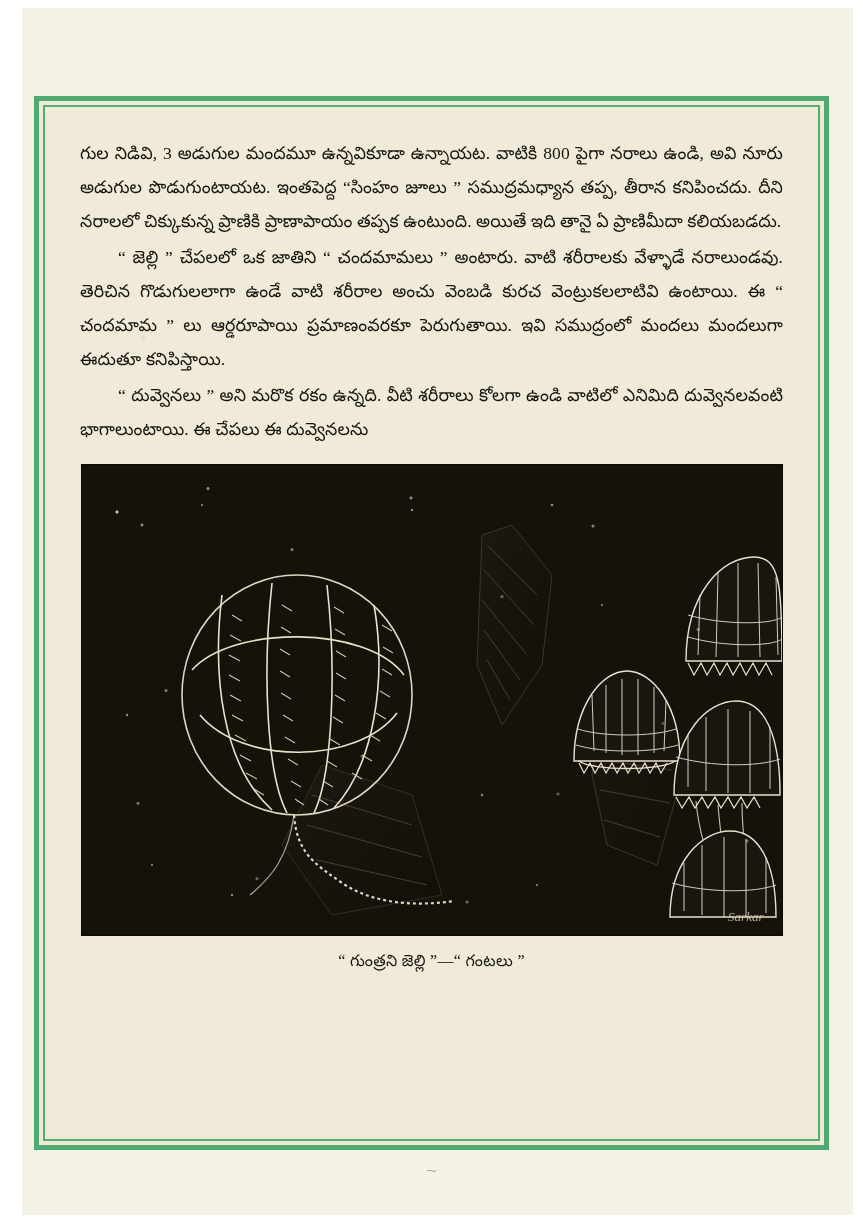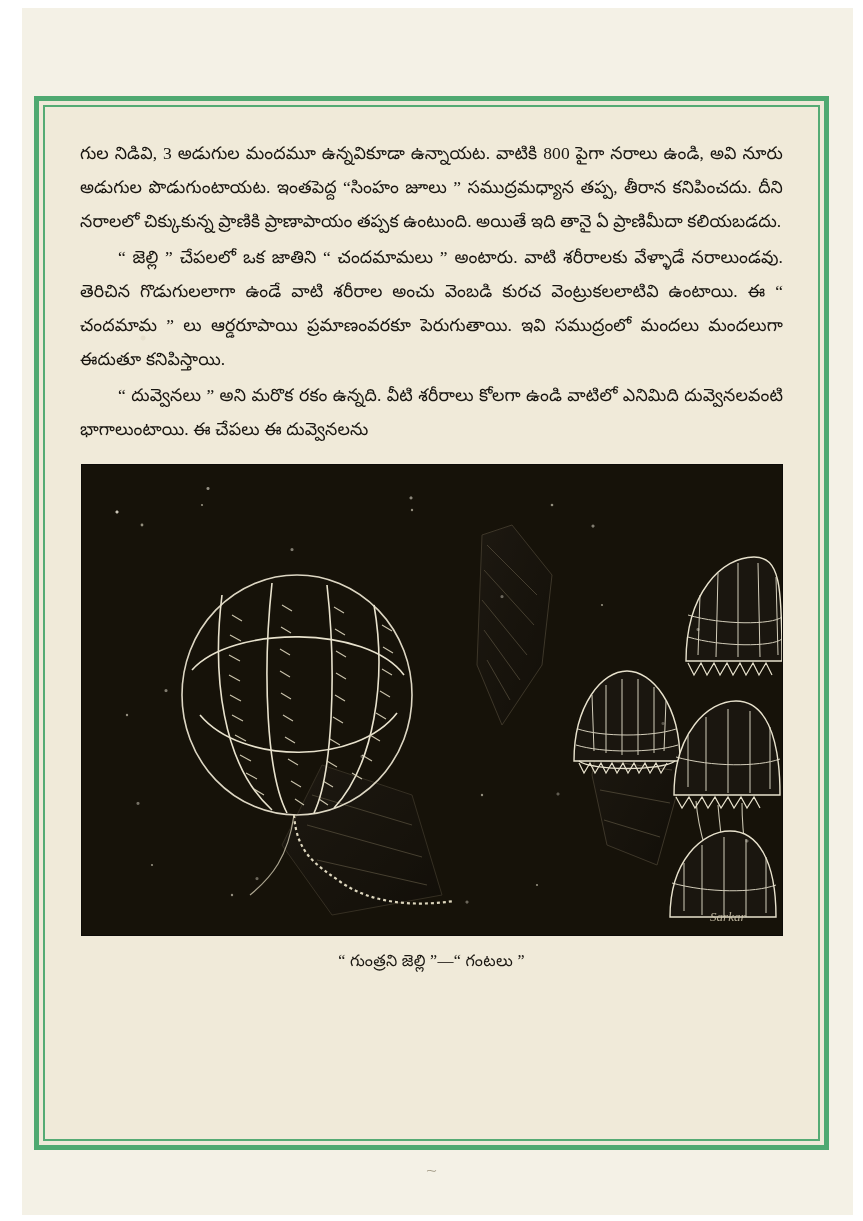--- a/index.html
+++ b/index.html
@@ -124,21 +124,21 @@
       radial-gradient(circle at 8% 72%, rgba(235,230,215,0.45) 0 1px, transparent 2px),
       radial-gradient(circle at 25% 88%, rgba(235,230,215,0.4) 0 1px, transparent 2px),
       radial-gradient(circle at 40% 62%, rgba(235,230,215,0.35) 0 1px, transparent 2px),
       radial-gradient(circle at 55% 93%, rgba(235,230,215,0.4) 0 1px, transparent 2px),
       radial-gradient(circle at 68% 70%, rgba(235,230,215,0.35) 0 1px, transparent 2px),
       radial-gradient(circle at 95% 80%, rgba(235,230,215,0.4) 0 1px, transparent 2px),
       radial-gradient(circle at 83% 55%, rgba(235,230,215,0.3) 0 1px, transparent 2px);
   }
   .signature {
     position: absolute;
-    right: 36px;
+    right: 18px;
     bottom: 10px;
     color: #cfc6ae;
     font-family: "Liberation Serif", serif;
     font-style: italic;
     font-size: 13px;
     opacity: 0.85;
   }
   .caption {
     margin-top: 16px;
     text-align: center;

